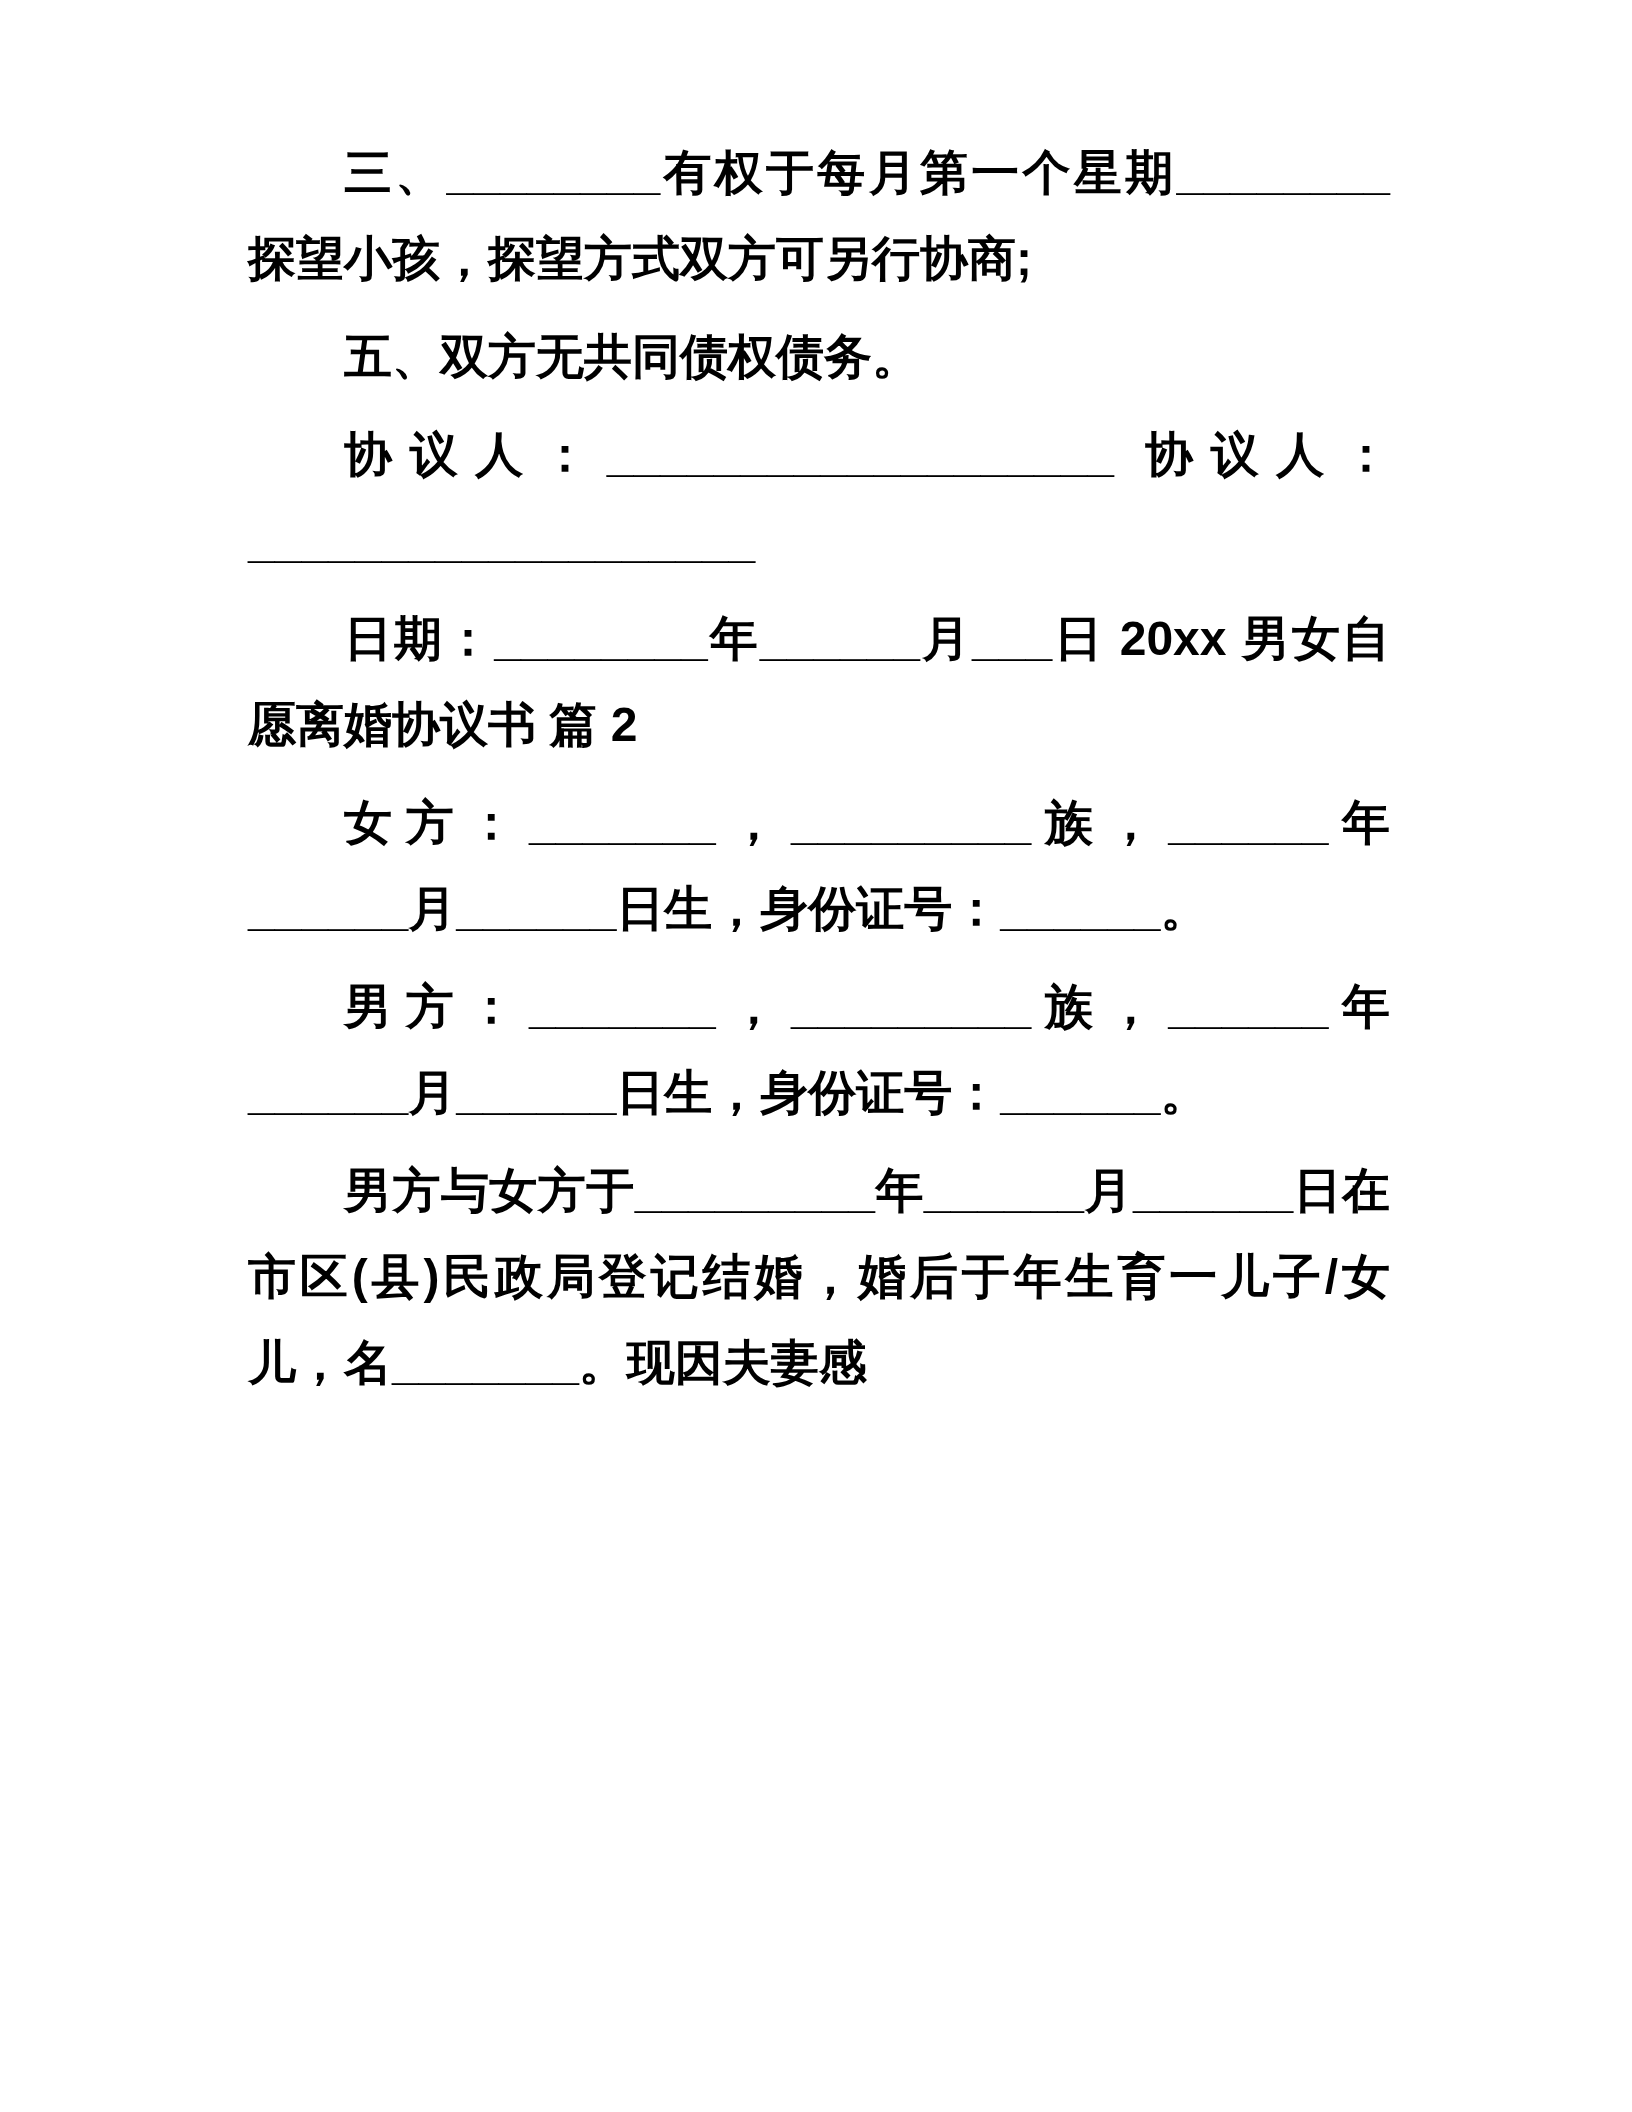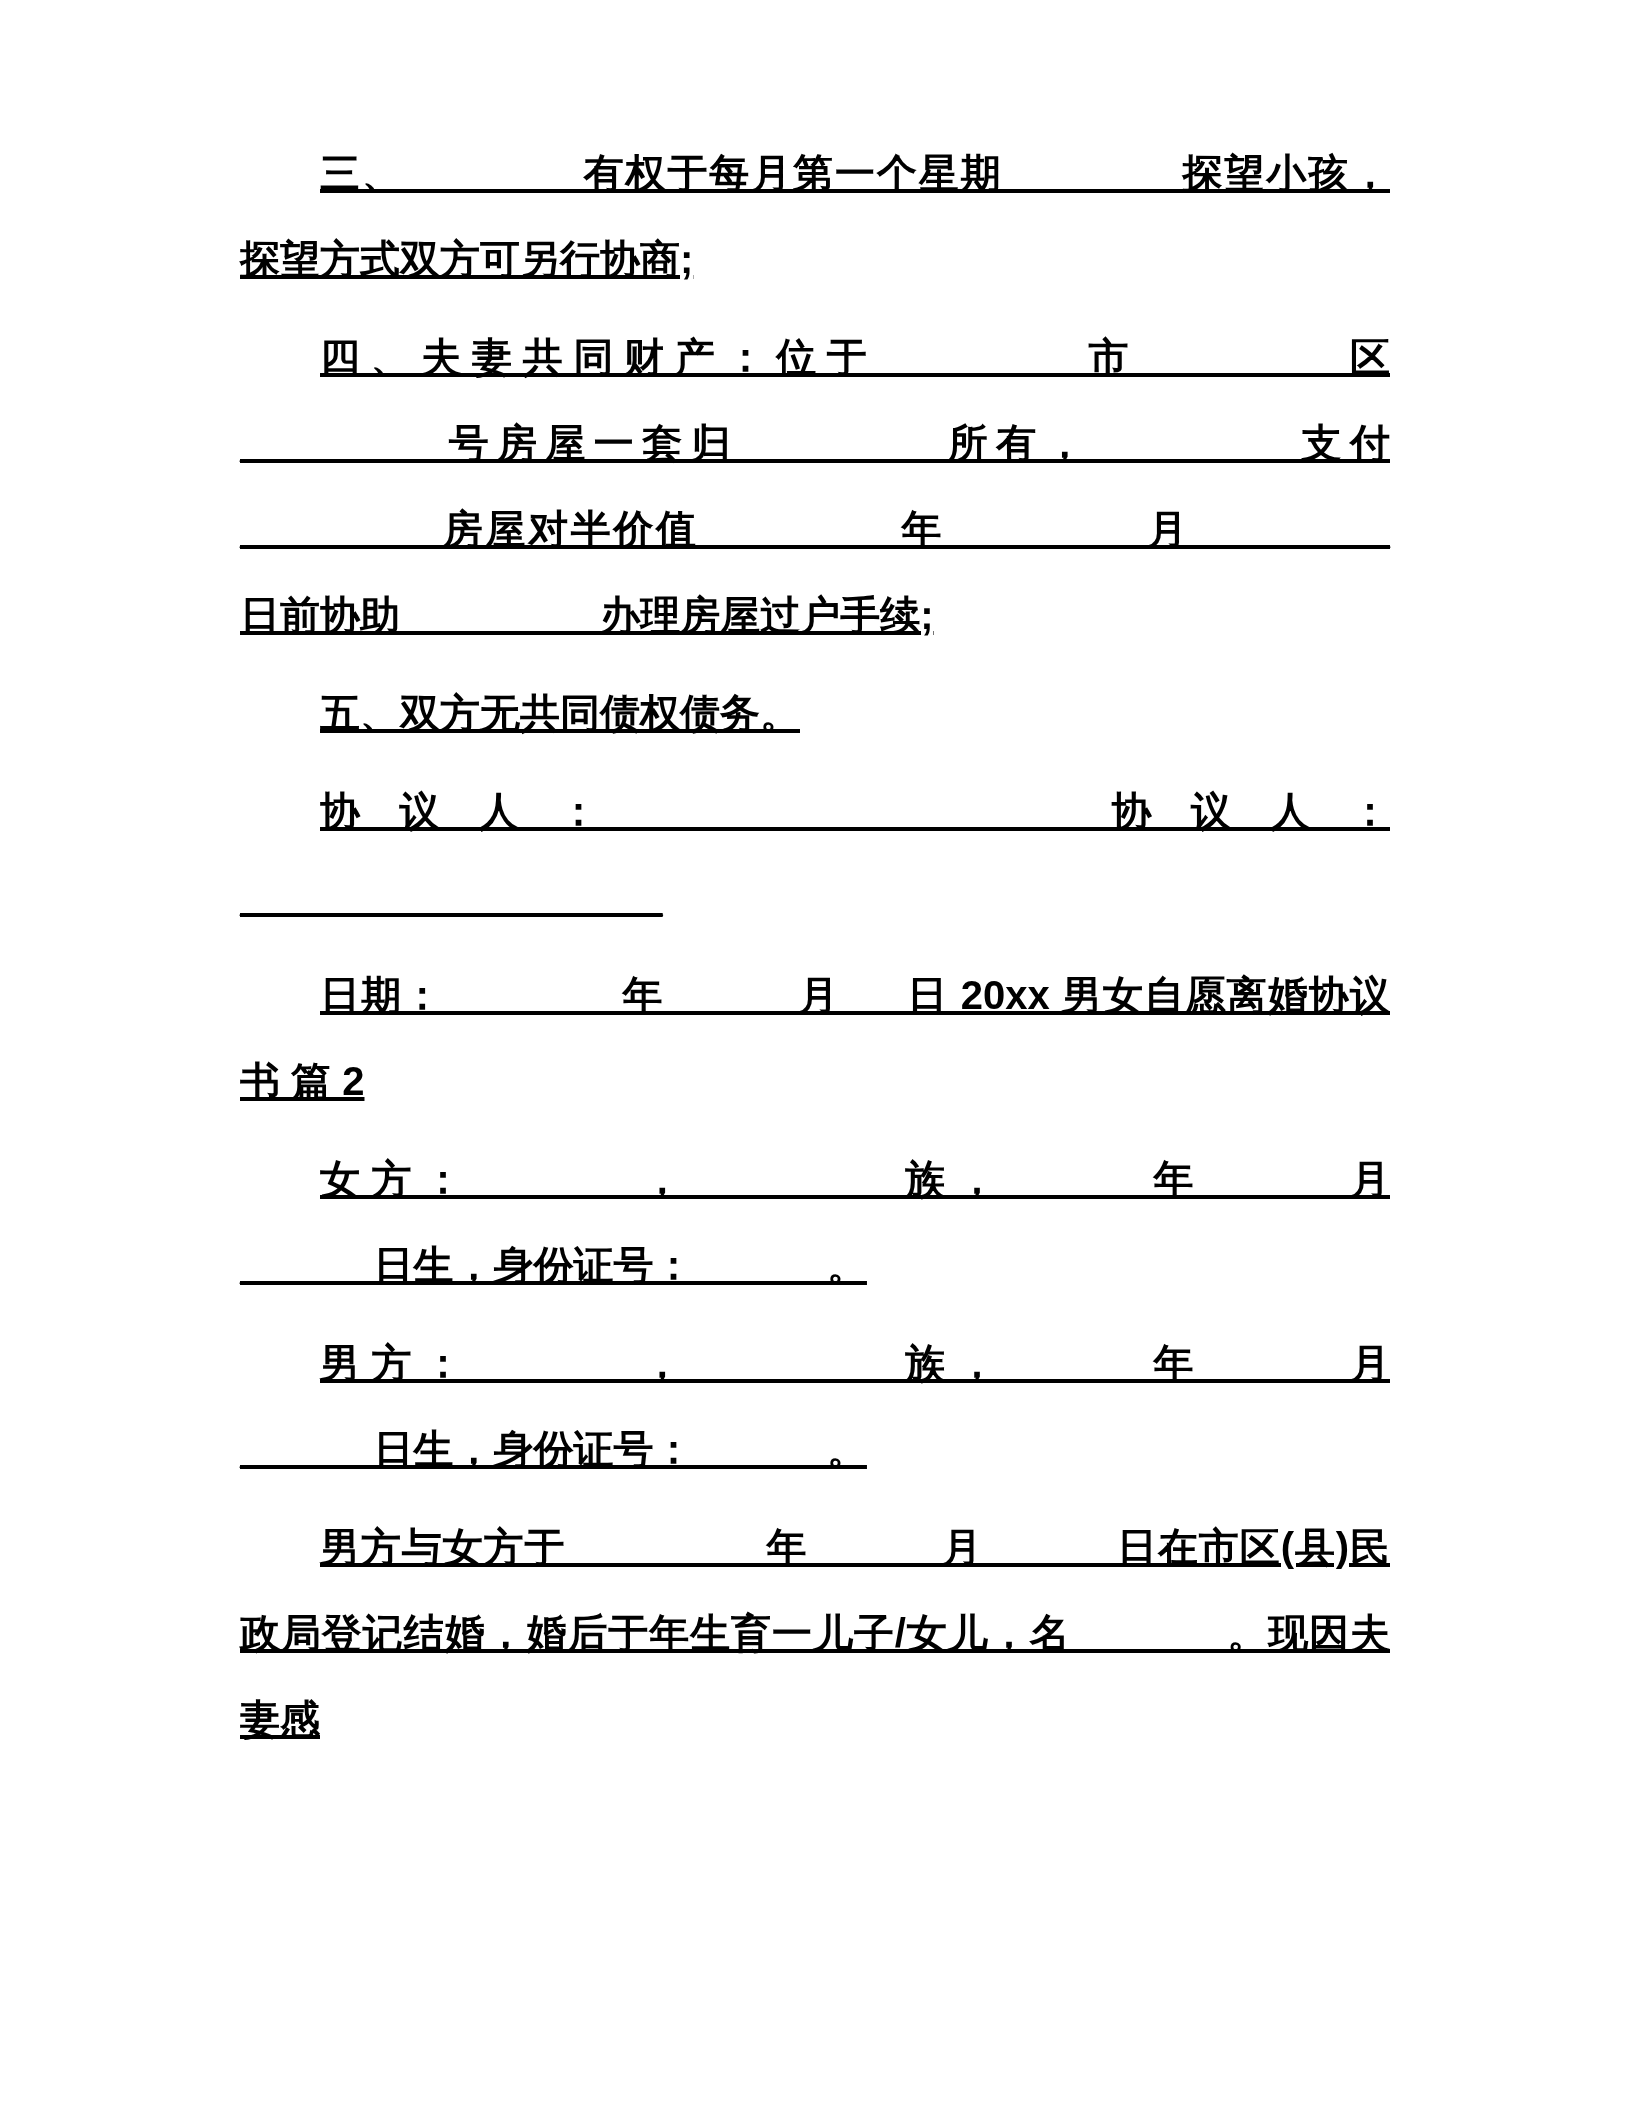--- a/index.html
+++ b/index.html
@@ -11,39 +11,37 @@
     position: relative;
     width: 1632px;
     height: 2112px;
     box-sizing: border-box;
     background: #ffffff;
     padding: 130px 242px 0 240px;
     overflow: hidden;
     font-family: "Liberation Sans", "DejaVu Sans", sans-serif;
   }
   .doc-paragraph {
-    margin: 0 0 12px 0;
-    font-size: 40px;
+    margin: 0 0 12px 8px;
+    font-size: 48px;
     line-height: 86px;
     font-weight: 700;
     color: #000000;
     text-align: justify;
     text-indent: 2em;
     word-break: normal;
     letter-spacing: 0;
-    text-decoration: underline;
   }
 </style>
 </head>
 <body>
 
 <div class="page">
   <p class="doc-paragraph">三、________有权于每月第一个星期________探望小孩，探望方式双方可另行协商;</p>
 
-  <p class="doc-paragraph">四、夫妻共同财产：位于_________市_________区_________号房屋一套归_________所有，_________支付_________房屋对半价值_________年_________月_________日前协助_________办理房屋过户手续;</p>
 
   <p class="doc-paragraph">五、双方无共同债权债务。</p>
 
 
   <p class="doc-paragraph">协议人：___________________ 协议人：___________________</p>
 
   <p class="doc-paragraph">日期：________年______月___日 20xx 男女自愿离婚协议书 篇 2</p>
 
   <p class="doc-paragraph">女方：_______，_________族，______年______月______日生，身份证号：______。</p>
 

